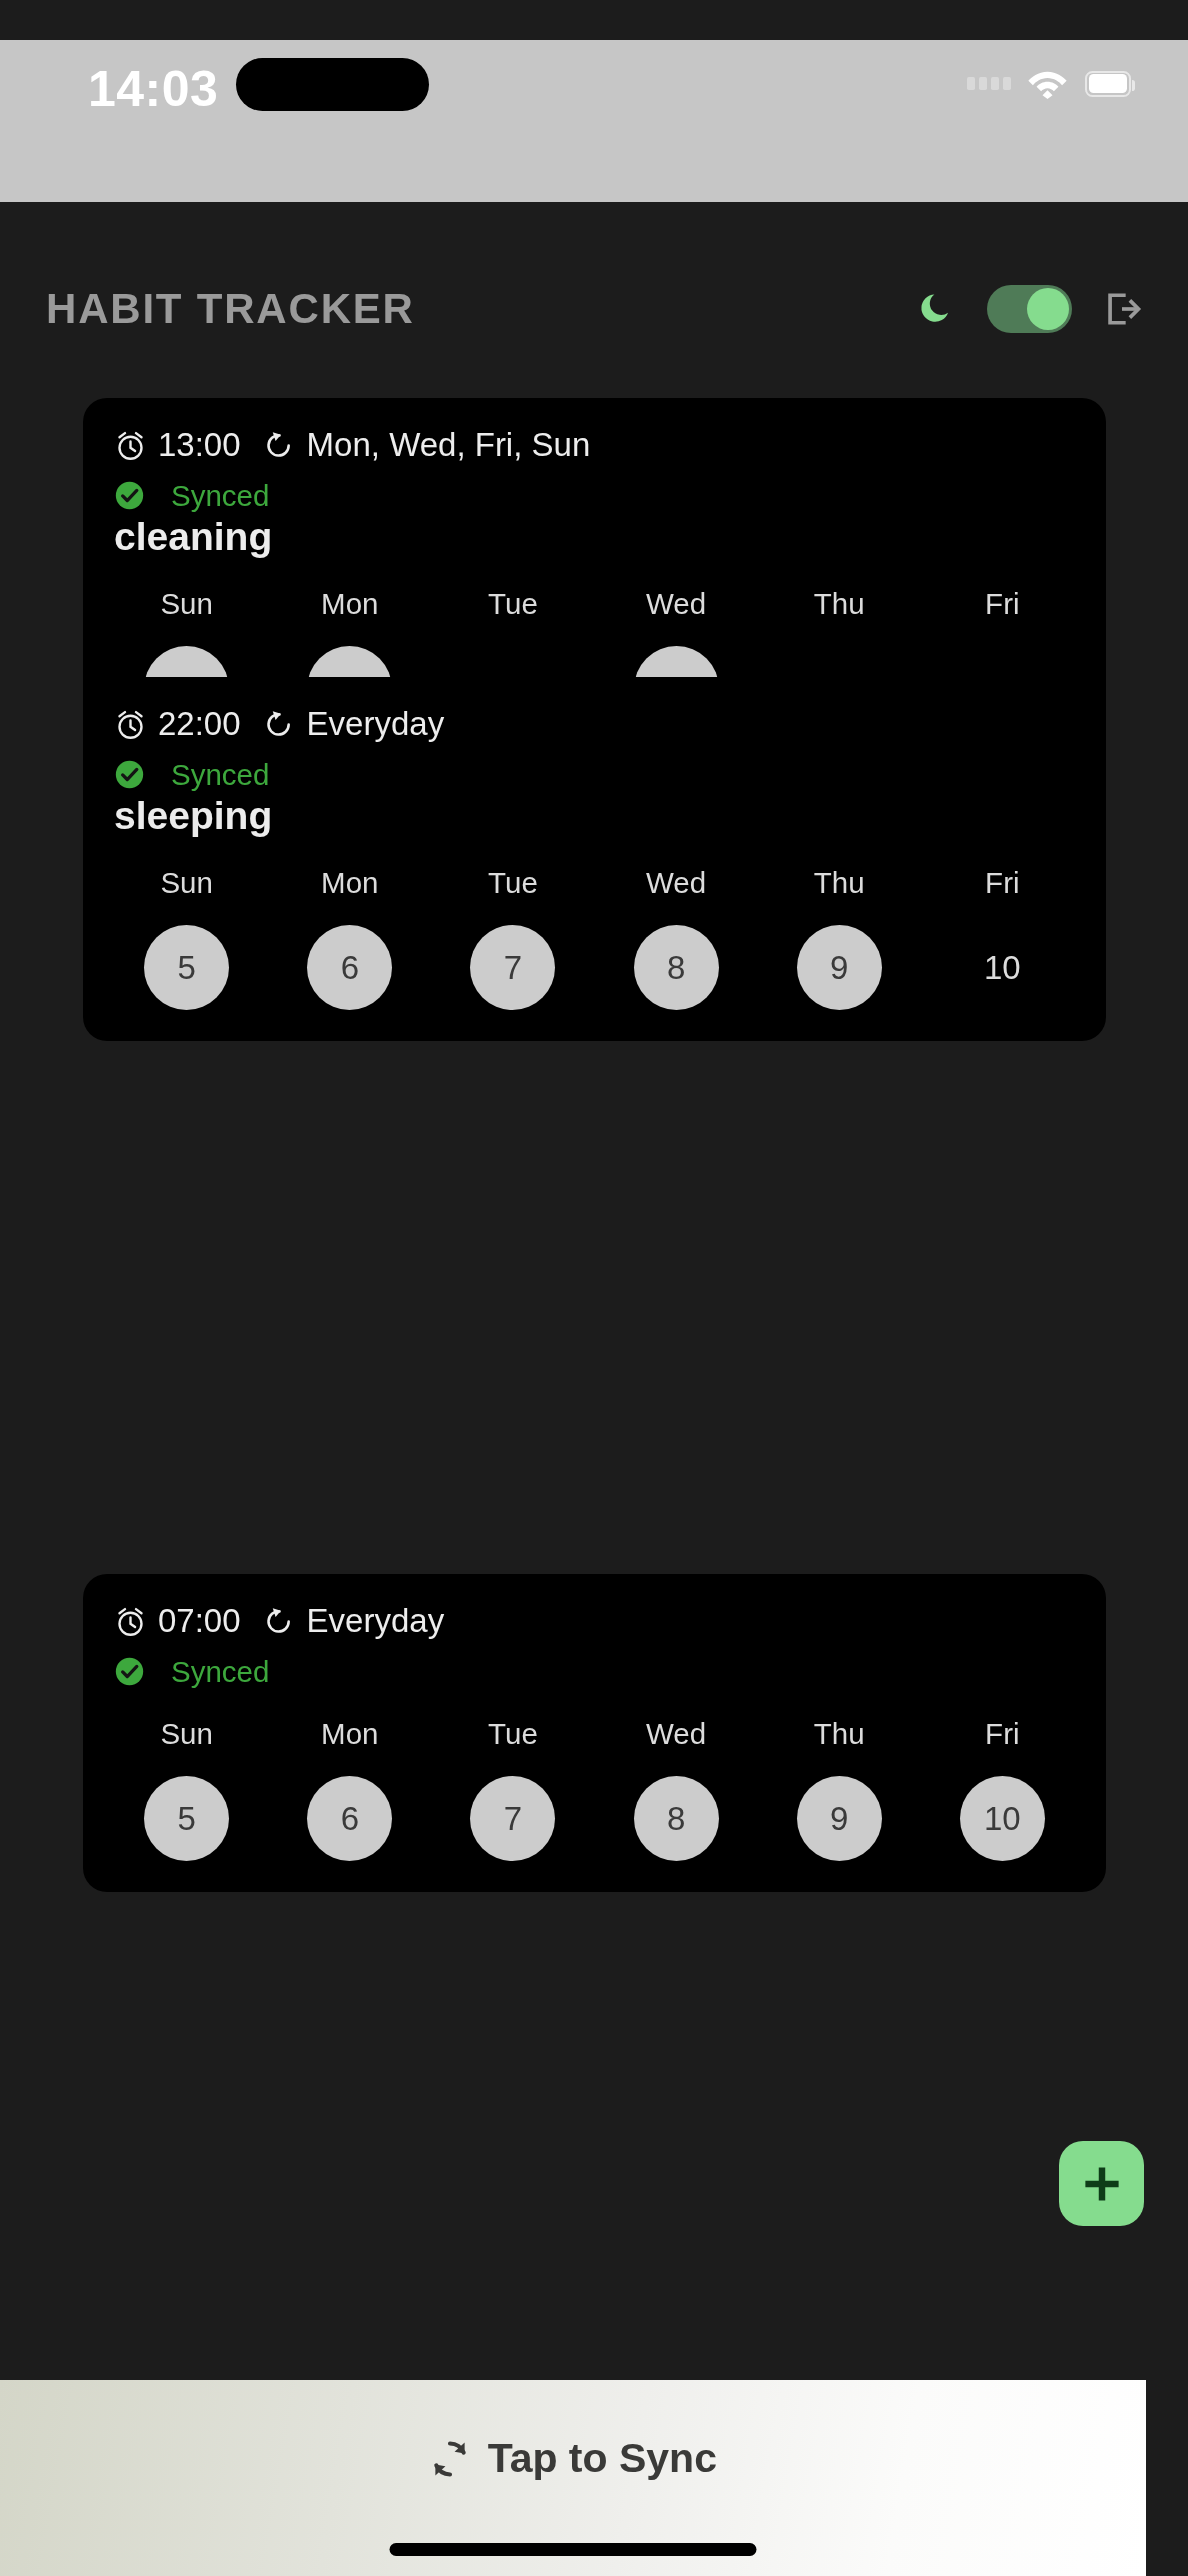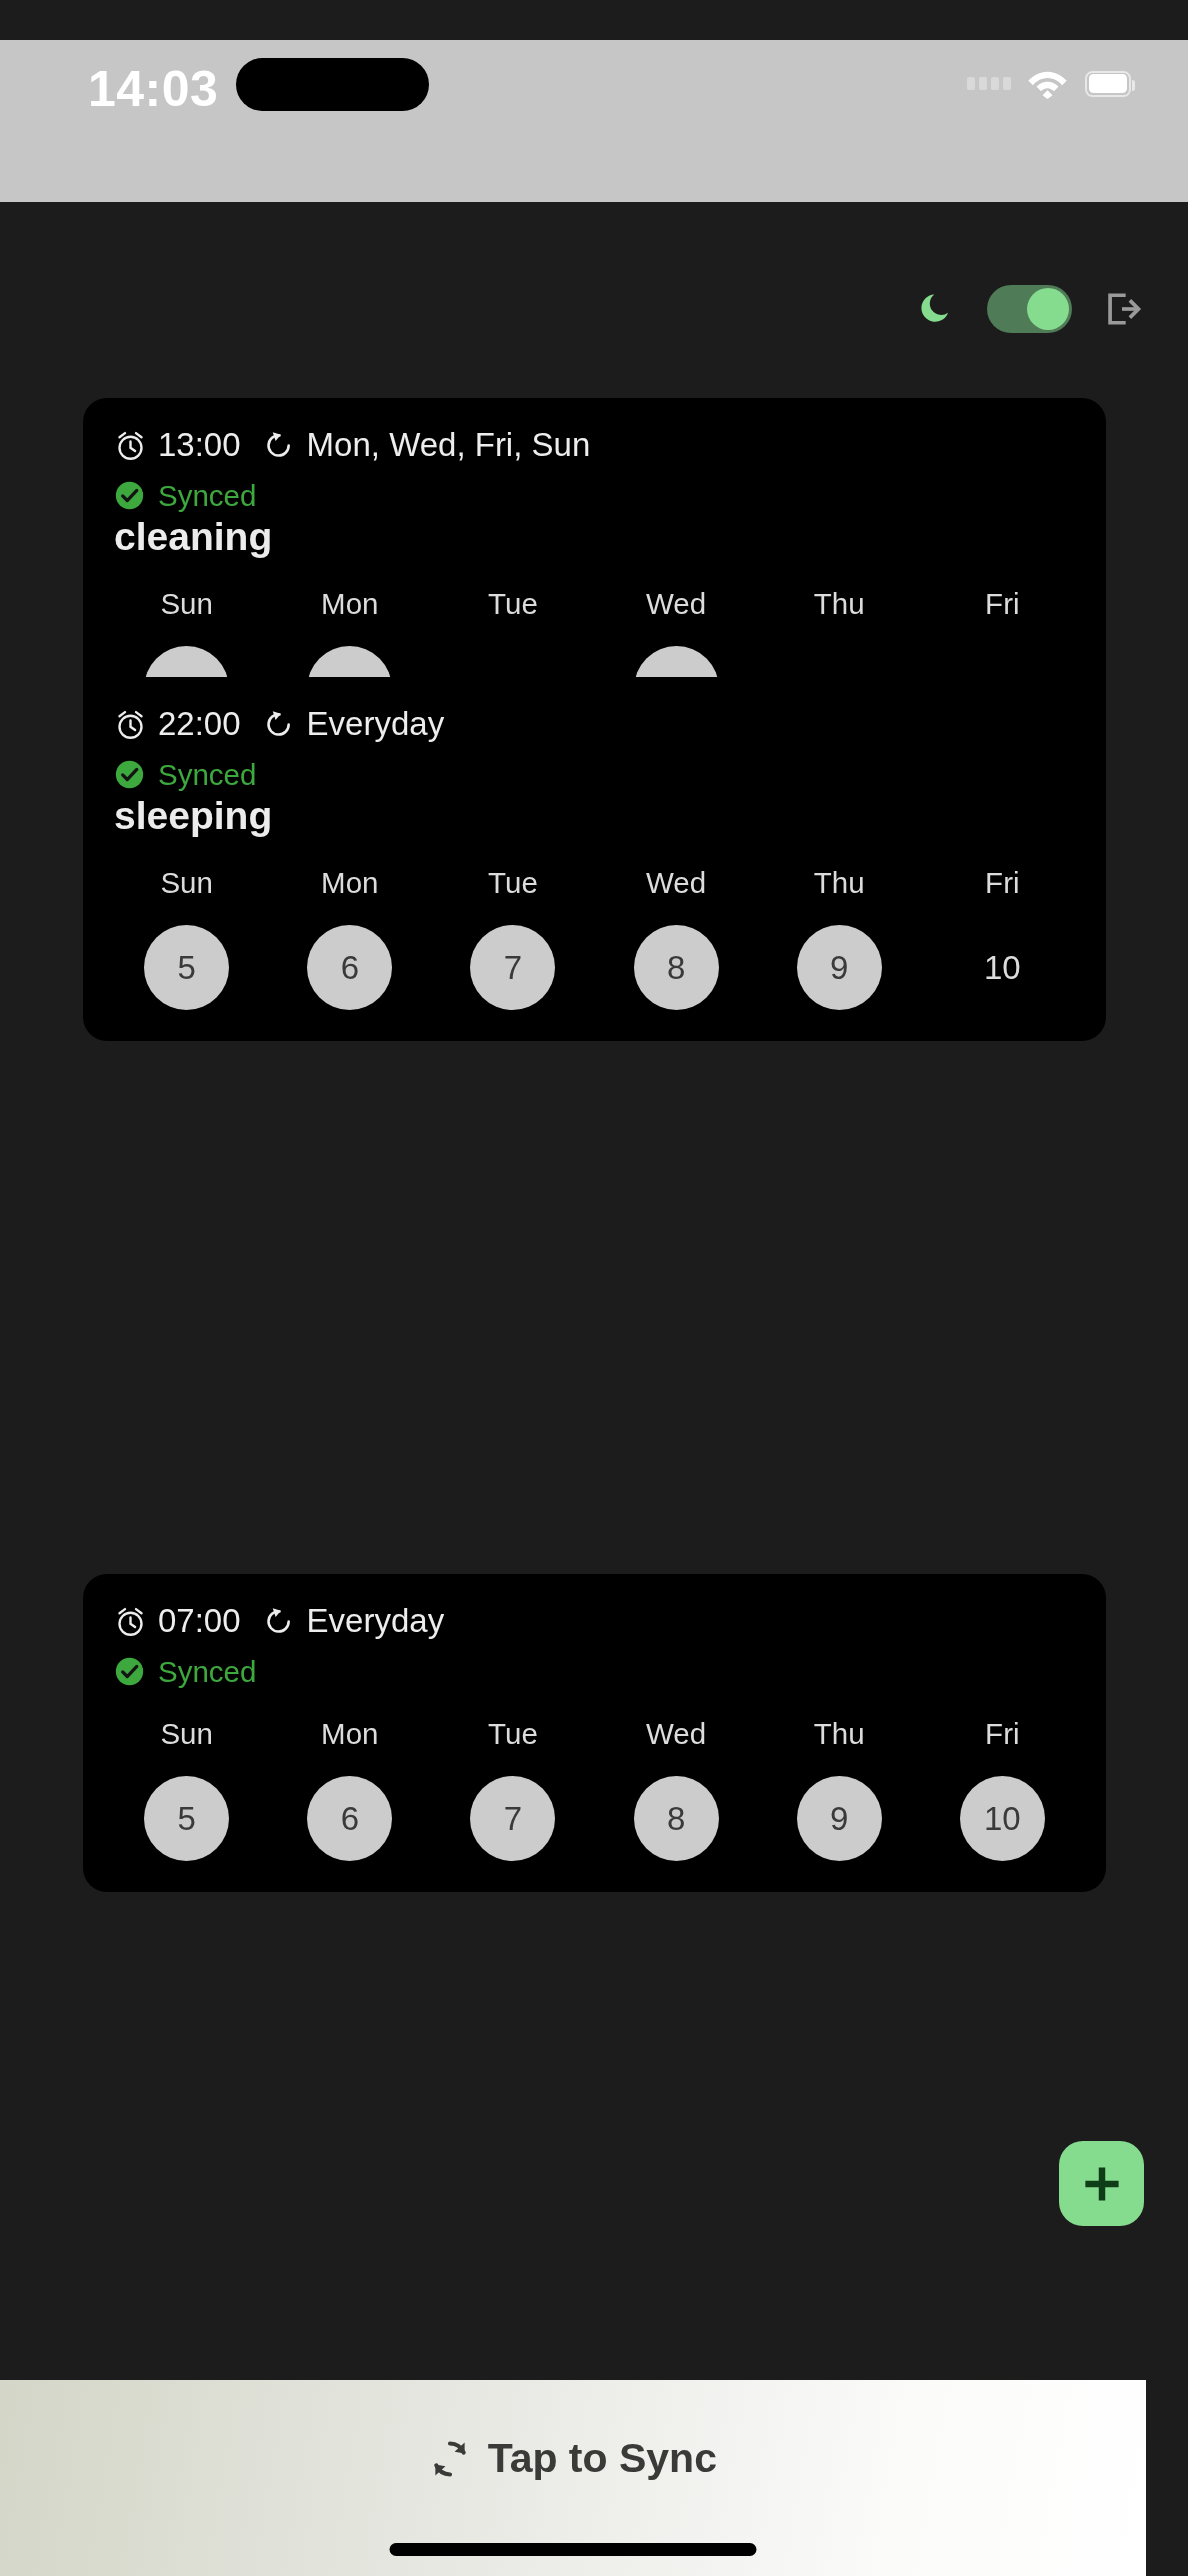--- a/index.html
+++ b/index.html
@@ -75,21 +75,21 @@
     background:#000000; border-radius:24px;
     padding:28px 31px 31px 31px;
   }
   .meta-row{
     display:flex; align-items:center; gap:11px;
     font-size:33px; color:#ededed; white-space:nowrap;
   }
   .meta-row .ico{ display:inline-block; width:33px; height:33px; flex:0 0 auto; }
   .meta-time{ margin-right:11px; }
   .sync-row{
-    display:flex; align-items:center; gap:13px;
+    display:flex; align-items:center; gap:26px;
     margin-top:14.7px;
     font-size:29.5px; color:#3da83d;
   }
   .sync-row .ico{ width:31px; height:31px; flex:0 0 auto; display:block; }
   .habit-name{
     margin-top:2px;
     font-size:39px; font-weight:700; color:#ececec;
   }
   .week{
     margin-top:28px;
@@ -155,20 +155,21 @@
           <path d="M22 24.5 L16.5 30 L22 34 L27.5 30 Z" fill="#ffffff"></path>
         </svg>
       </div>
       <div class="sb-batt">
           <i></i>
         </div>
     </div>
   </div>
 
   <div class="appbar">
+    <div class="app-title">HABIT TRACKER</div>
     <div class="hdr-right">
       <span class="moon-icon">
         <svg viewBox="0 0 46 46" width="42" height="42">
           <path d="M34 27 A15 15 0 1 1 19 7 A12.5 12.5 0 0 0 34 27 Z" fill="#85dc8e"></path>
         </svg>
       </span>
       <div class="toggle">
         <div class="knob"></div>
       </div>
       <span class="logout-icon">

